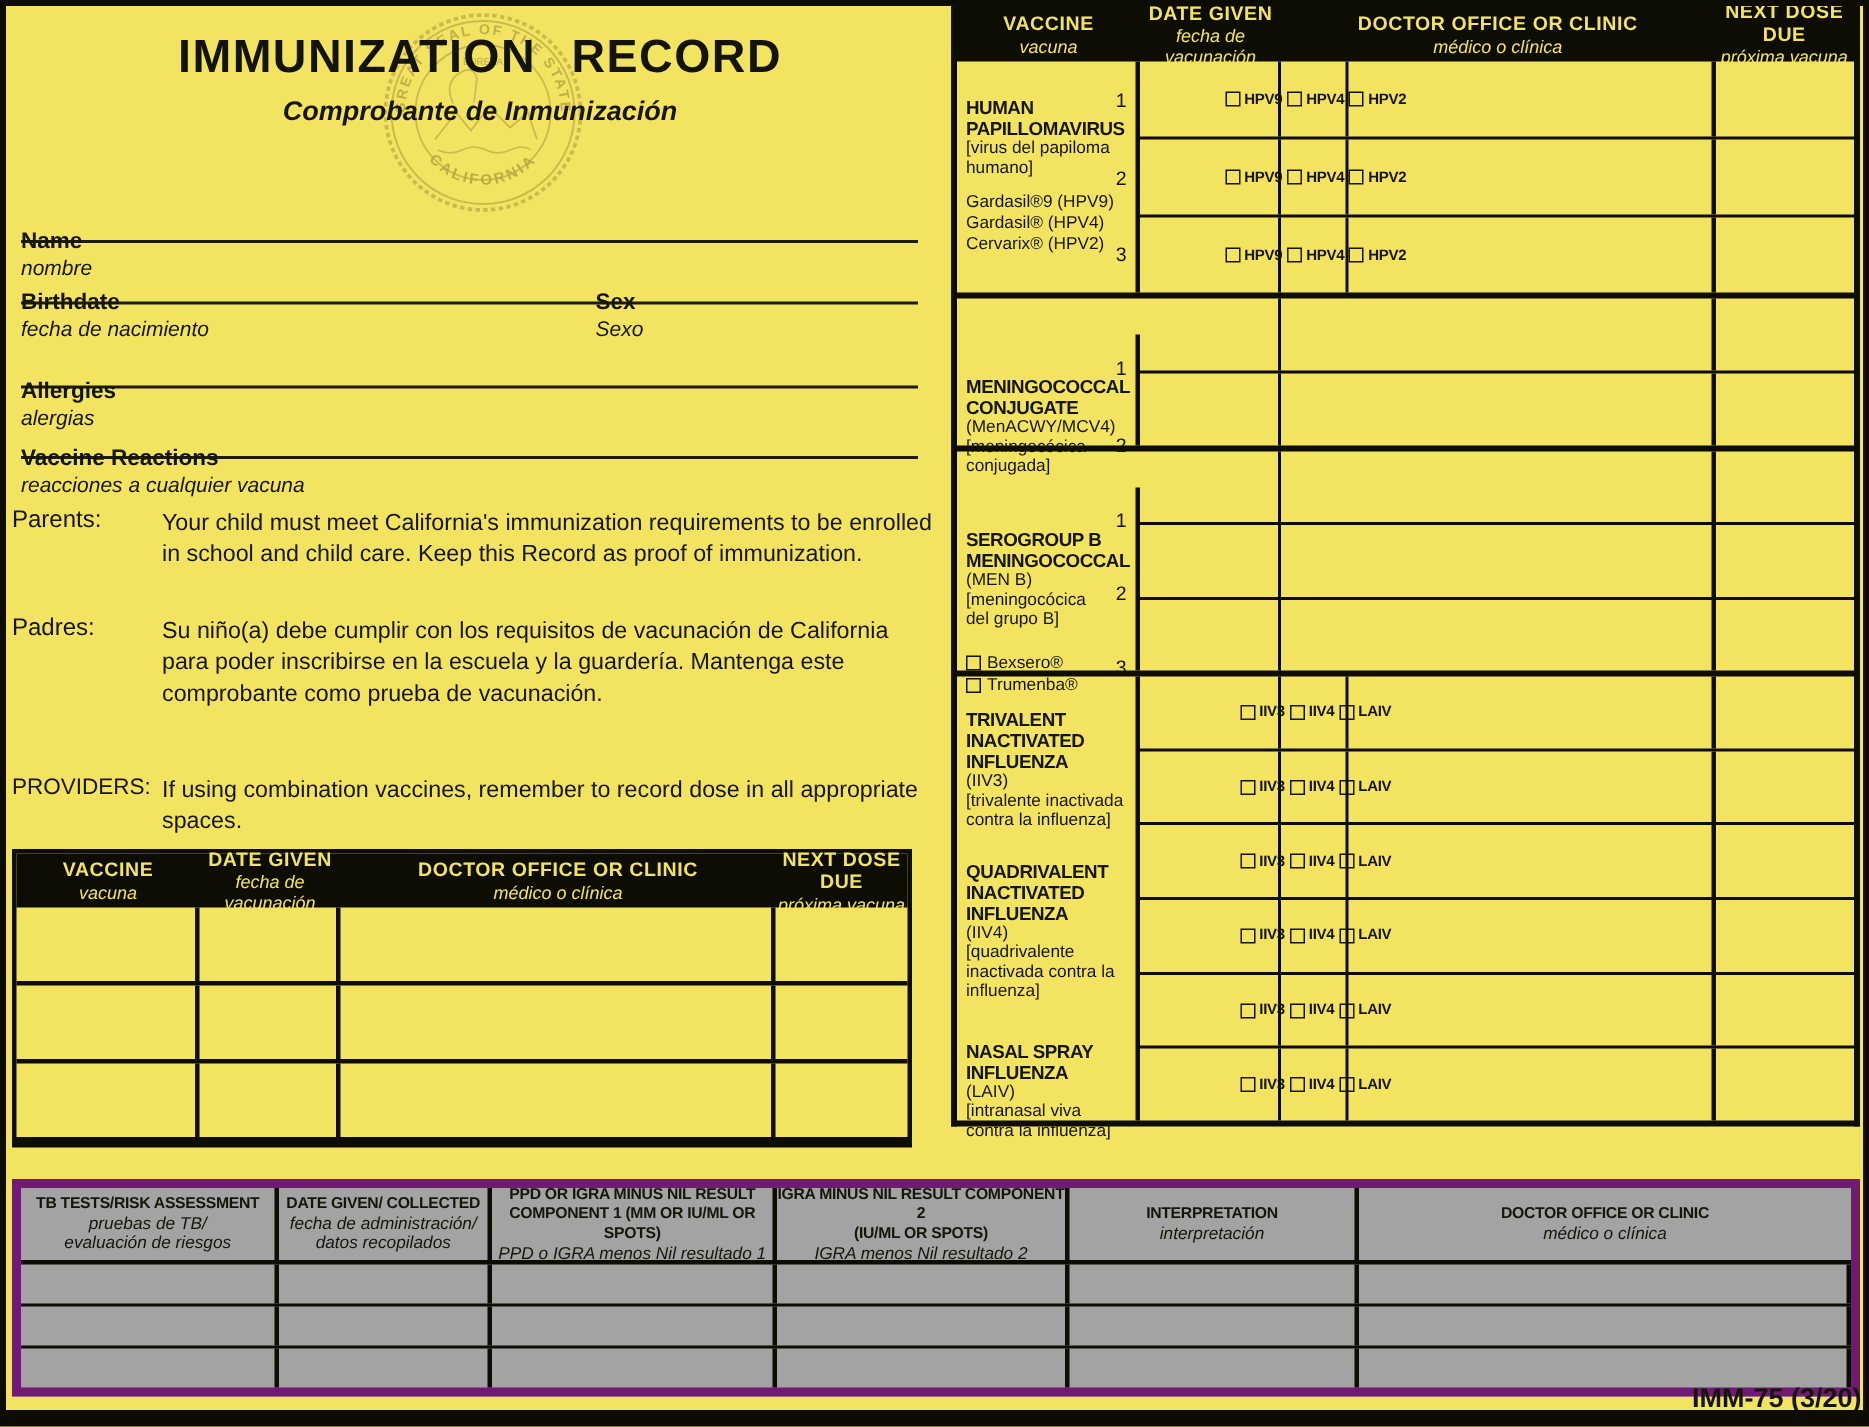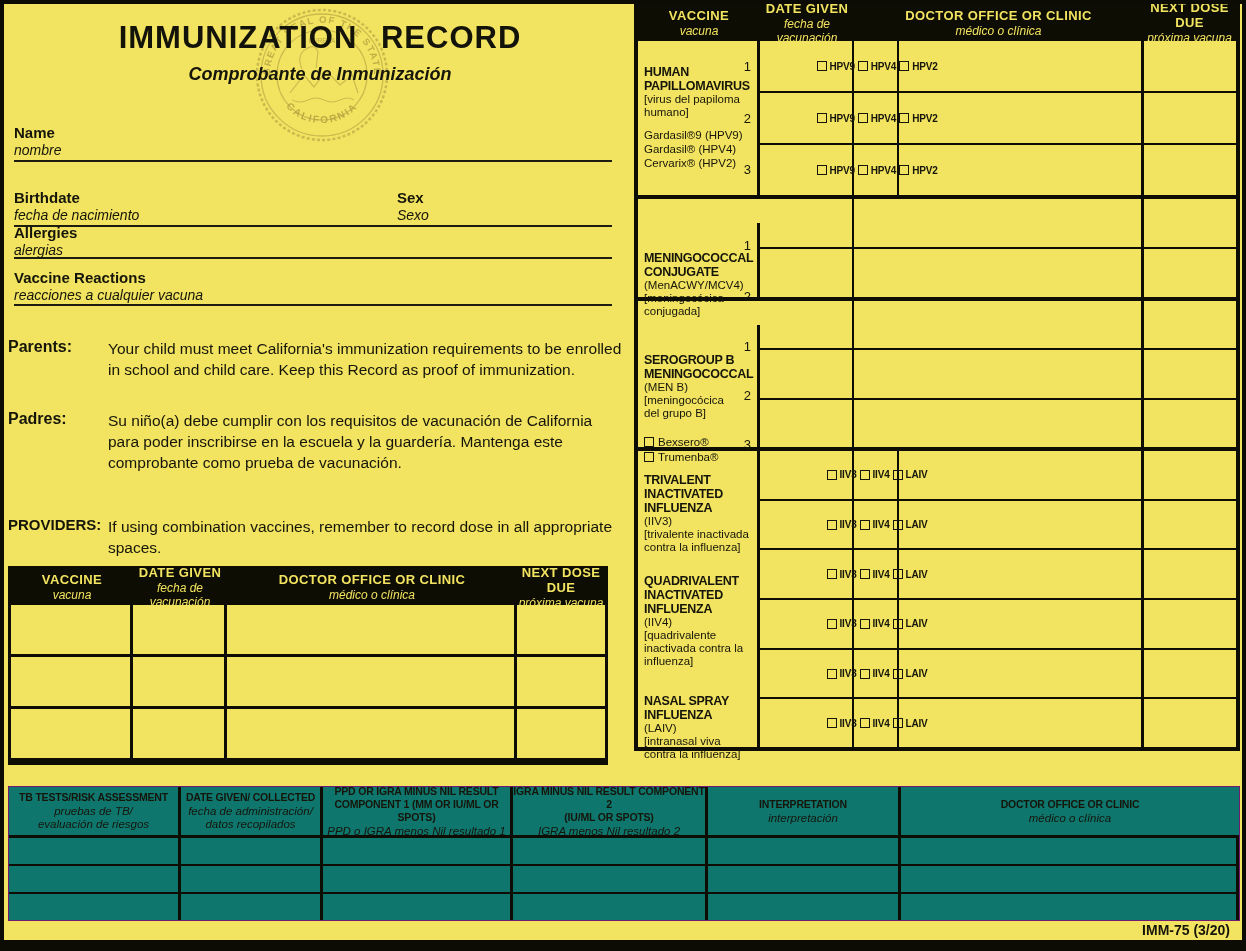--- a/index.html
+++ b/index.html
@@ -21,27 +21,27 @@
     position:absolute;left:0;top:16px;width:632px;text-align:center;z-index:1;
     font-size:31px;font-weight:bold;letter-spacing:1px;word-spacing:14px;color:#13130a;
   }
   .subtitle{
     position:absolute;left:0;top:60px;width:632px;text-align:center;z-index:1;
     font-size:18px;font-weight:bold;font-style:italic;
   }
 
   
   .field{position:absolute;left:10px;width:598px;border-bottom:2px solid #1c1c10;z-index:1;}
-  .flabel{font-size:15px;font-weight:bold;line-height:18px;}
+  .flabel{font-size:15px;font-weight:bold;line-height:18px;margin-top:28px;}
   .fsub{font-size:14px;font-style:italic;line-height:17px;}
   .sexblock{position:absolute;left:383px;top:0;}
 
   
   .note{position:absolute;left:4px;width:620px;z-index:1;}
-  .nlabel{position:absolute;left:0;top:0;font-weight:bold;font-size:16px;}
+  .nlabel{position:absolute;left:0;top:0;font-weight:normal;font-size:16px;}
   .ntext{margin-left:100px;width:516px;font-size:15.5px;line-height:21px;}
   .italic{}
 
   
   .band{background:#0d0d03;color:#f2e360;display:flex;}
   .hcell{display:flex;flex-direction:column;align-items:center;justify-content:center;text-align:center;}
   .hen{font-weight:bold;font-size:13px;letter-spacing:0.4px;}
   .hes{font-style:italic;font-size:12px;margin-top:1px;}
 
   
@@ -78,31 +78,31 @@
   .cbl{font-weight:bold;font-size:10px;letter-spacing:-0.2px;}
   .nbcb{display:flex;align-items:center;gap:4px;font-size:11.5px;margin-top:3px;}
   .nbcb.firstcb{margin-top:16px;}
   .flu-g2{margin-top:20px;}
   .flu-g3{margin-top:26px;}
   .hpvpad{padding-top:24px;}
   .menpad{padding-top:28px;margin-top:24px;}
   .flupad{padding-top:22px;}
 
   
-  .tb{position:absolute;left:4px;top:782px;width:1232px;box-sizing:border-box;border:1px solid #701a75;background:#0f766e;}
+  .tb{position:absolute;left:4px;top:782px;width:1232px;box-sizing:border-box;border:6px solid #701a75;background:#a3a3a3;}
   .tb-header{display:flex;height:48px;border-bottom:3px solid #0d0d03;}
   .tb-hc{box-sizing:border-box;border-right:3px solid #0d0d03;display:flex;flex-direction:column;align-items:center;justify-content:center;text-align:center;}
   .tb-en{font-weight:bold;font-size:10.5px;line-height:13px;letter-spacing:-0.2px;}
   .tb-es{font-style:italic;font-size:11.5px;line-height:13px;margin-top:1px;}
   .tb-w1{width:172px;}.tb-w2{width:142px;}.tb-w3{width:190px;}.tb-w4{width:195px;}.tb-w5{width:193px;}.tb-w6{flex:1;border-right:none;}
   .tb-row{display:flex;height:26px;}
   .tb-row + .tb-row{border-top:2px solid #0d0d03;}
   .tb-c{box-sizing:border-box;border-right:3px solid #0d0d03;}
 
-  .formno{position:absolute;right:12px;top:918px;font-size:14px;font-weight:bold;}
+  .formno{position:absolute;right:1px;top:918px;font-size:18px;font-weight:bold;}
 </style>
 </head>
 <body>
 
 <div class="card">
 
   <svg class="seal" width="140" height="140" viewBox="0 0 140 140">
     <g fill="none" stroke="#c1b04a" opacity="0.8">
       <circle cx="70" cy="70" r="65" stroke-width="2.5" stroke-dasharray="3 2.2"></circle>
       <circle cx="70" cy="70" r="61" stroke-width="1.3"></circle>
@@ -124,21 +124,21 @@
     <text x="70" y="38" text-anchor="middle" font-size="6.5" fill="#b7a743" opacity="0.9">EUREKA</text>
   </svg>
 
   <div class="title">IMMUNIZATION RECORD</div>
   <div class="subtitle">Comprobante de Inmunización</div>
 
   <div class="field" style="top:120px;height:36px;">
     <div class="flabel">Name</div>
     <div class="fsub">nombre</div>
   </div>
-  <div class="field" style="top:185px;height:36px;">
+  <div class="field" style="top:161px;height:36px;">
     <div class="flabel">Birthdate</div>
     <div class="fsub">fecha de nacimiento</div>
     <div class="sexblock">
       <div class="flabel">Sex</div>
       <div class="fsub">Sexo</div>
     </div>
   </div>
   <div class="field" style="top:220px;height:33px;">
     <div class="flabel">Allergies</div>
     <div class="fsub">alergias</div>

